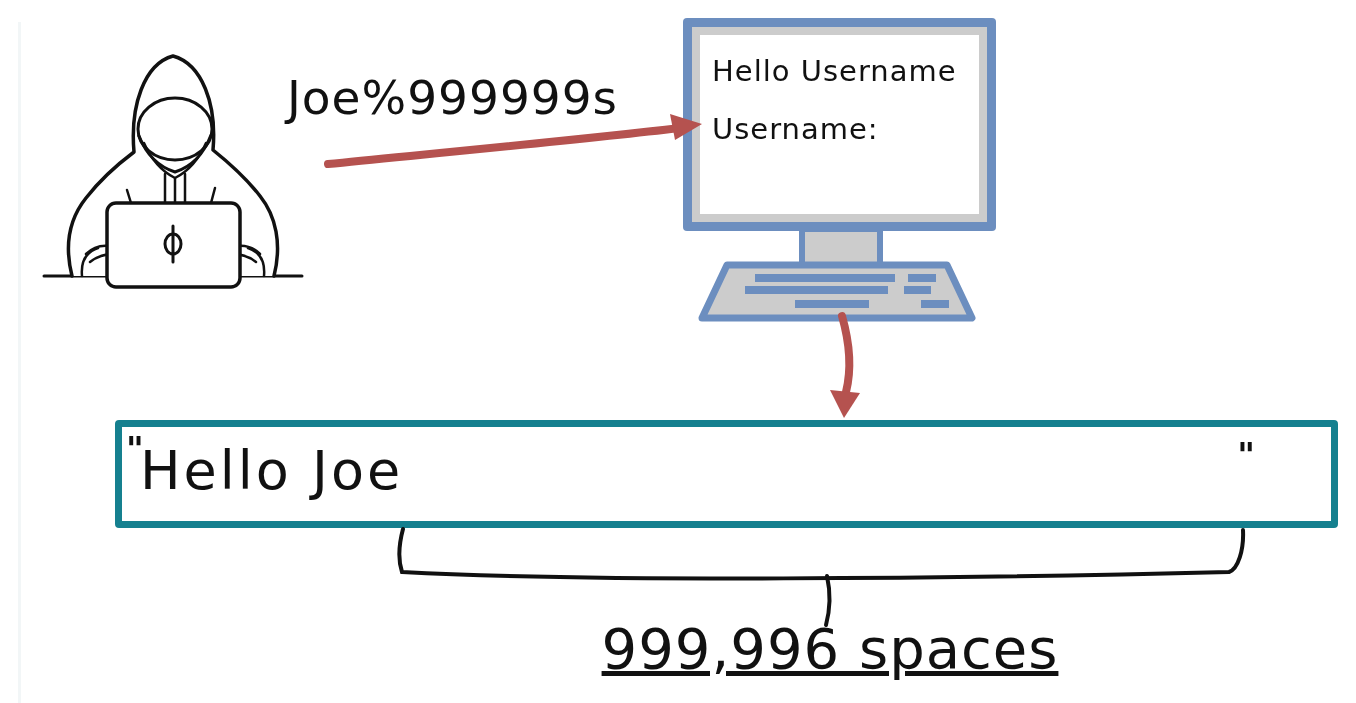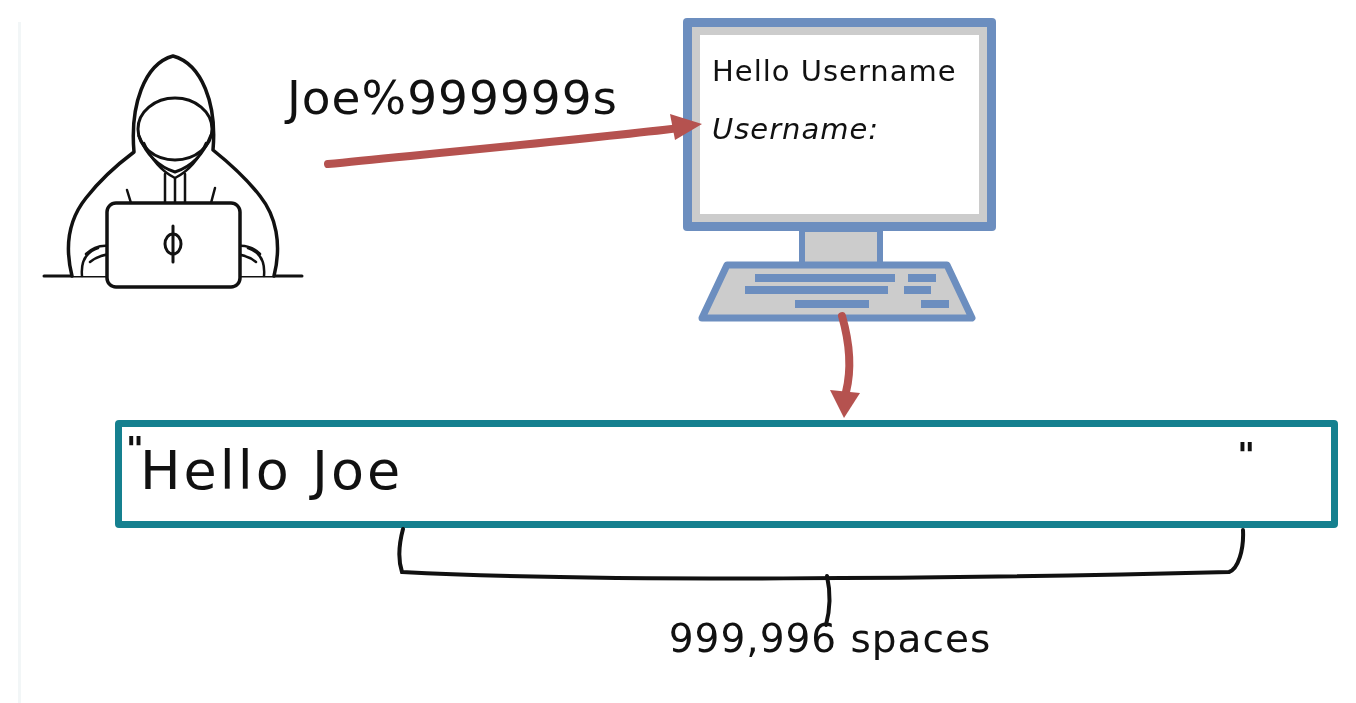--- a/index.html
+++ b/index.html
@@ -12,31 +12,31 @@
 
   .payload-label{left:287px;top:70px;font-size:47px;letter-spacing:1px;white-space:nowrap;}
 
   .hacker-svg{left:30px;top:48px;}
   .computer-svg{left:678px;top:12px;}
   .arrow1-svg{left:318px;top:112px;}
   .arrow2-svg{left:818px;top:308px;}
   .brace-svg{left:393px;top:522px;}
 
   .screen-line1{left:712px;top:54px;font-size:29px;letter-spacing:1px;white-space:nowrap;}
-  .screen-line2{left:712px;top:112px;font-size:29px;letter-spacing:1px;white-space:nowrap;font-style:italic;}
+  .screen-line2{left:712px;top:112px;font-size:29px;letter-spacing:1px;white-space:nowrap;}
 
   .output-box{
     left:115px;top:420px;width:1223px;height:108px;box-sizing:border-box;
     border:7px solid #15808F;border-radius:4px;background:#ffffff;
   }
   .open-quote{position:absolute;left:4px;top:2px;font-size:34px;font-weight:bold;}
   .box-text{position:absolute;left:18px;top:12px;font-size:54px;letter-spacing:3px;white-space:pre;text-align:center;}
   .close-quote{position:absolute;right:76px;top:8px;font-size:34px;font-weight:bold;}
 
-  .spaces-label{left:560px;top:616px;width:540px;text-align:center;font-size:39px;letter-spacing:1px;white-space:nowrap;}
+  .spaces-label{left:560px;top:616px;width:540px;text-align:center;font-size:56px;letter-spacing:1px;white-space:nowrap;text-decoration:underline;}
 </style>
 </head>
 <body>
 
 <div>
 
   <div class="abs edge-line"></div>
 
   <svg class="abs hacker-svg" width="280" height="250" viewBox="0 0 280 250">
     <g fill="none" stroke="#111111" stroke-width="3" stroke-linecap="round" stroke-linejoin="round">

